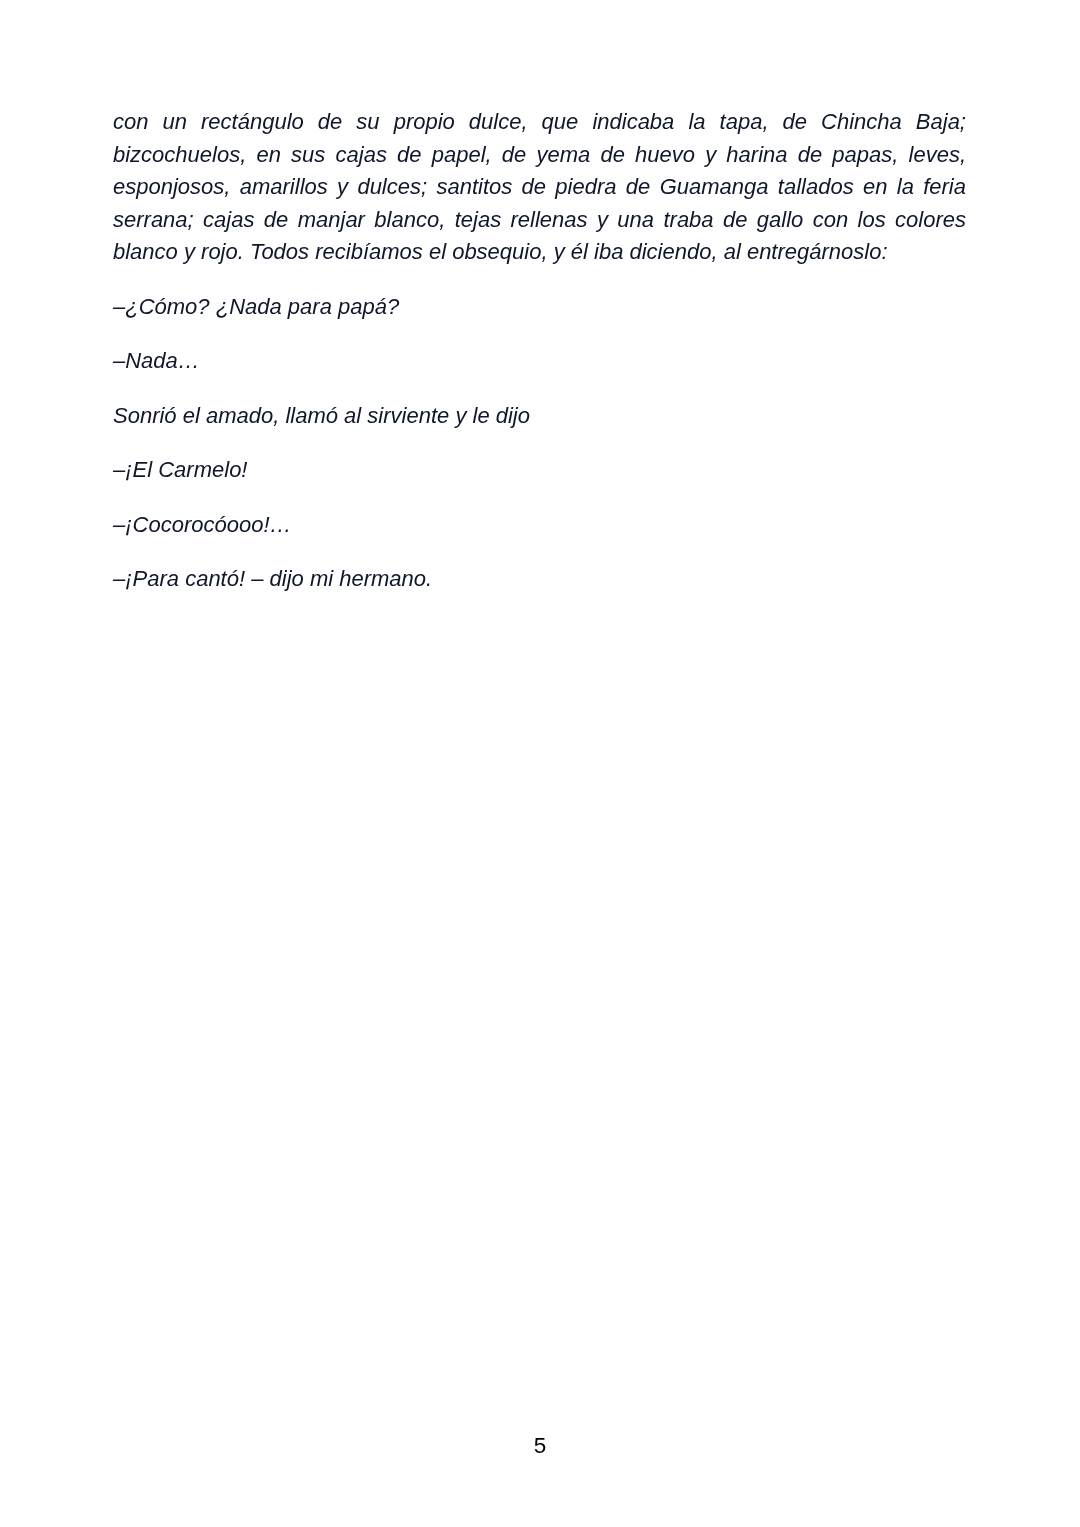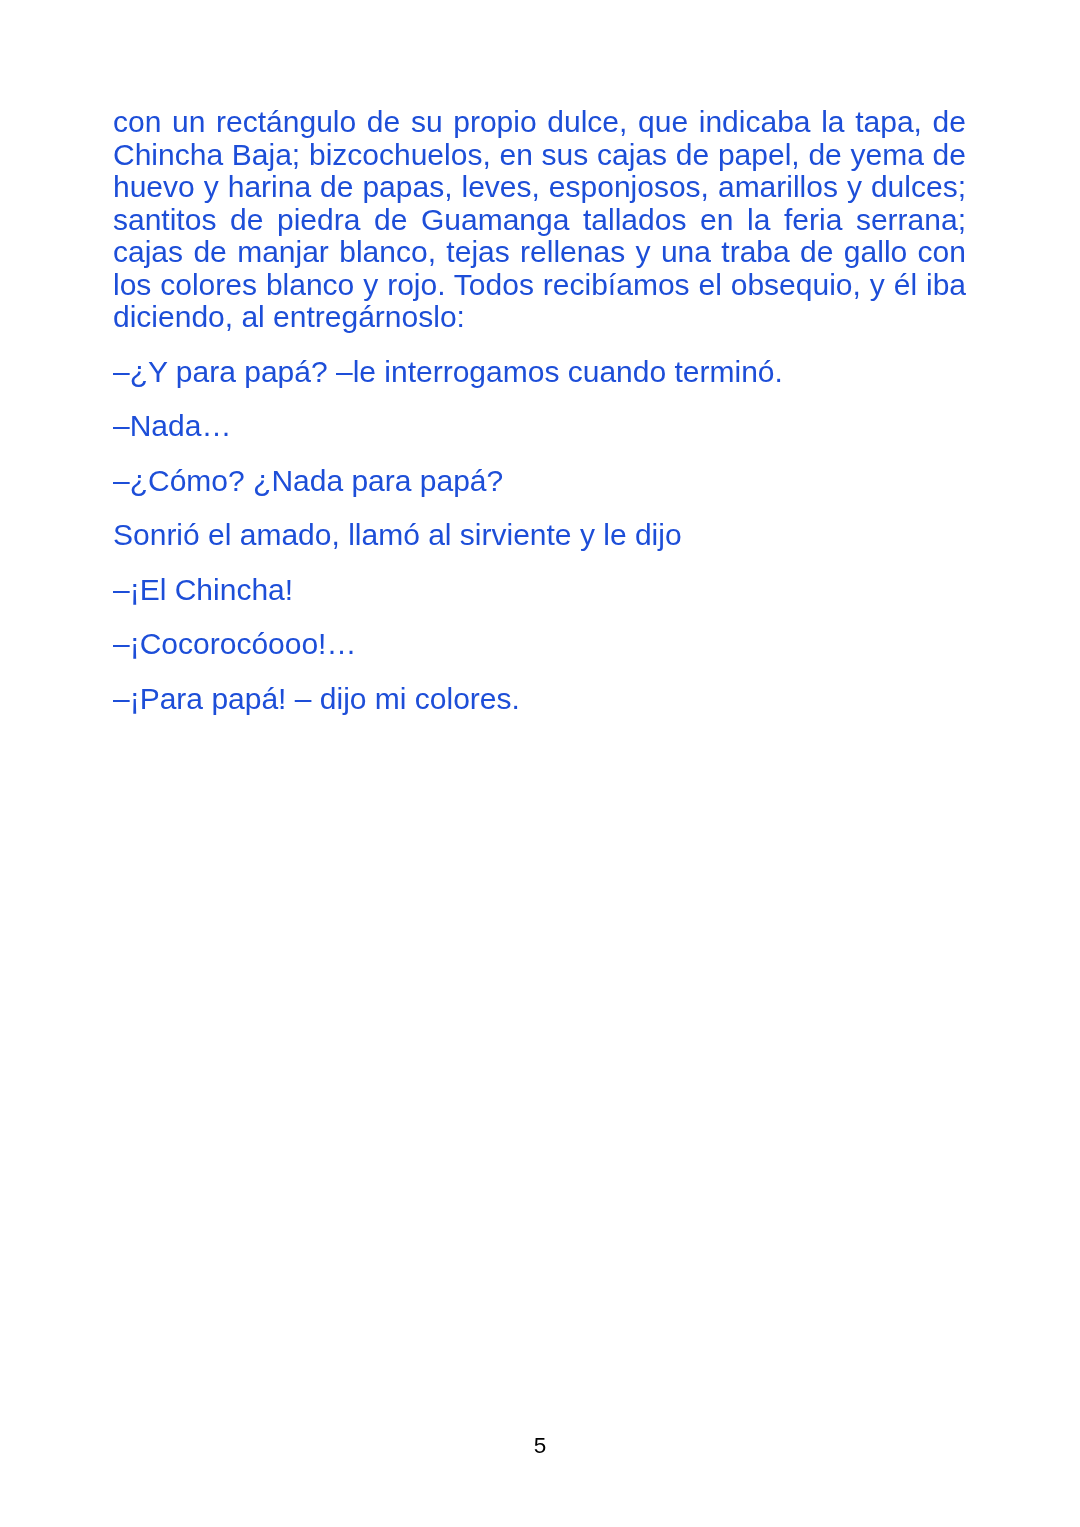--- a/index.html
+++ b/index.html
@@ -17,45 +17,45 @@
       overflow: hidden;
     }
     .text-block {
       position: absolute;
       left: 113px;
       top: 106px;
       width: 853px;
     }
     .text-block p {
       margin: 0 0 22px 0;
-      font-size: 30px;
+      font-size: 22px;
       line-height: 32.5px;
       text-align: justify;
       text-align-last: left;
-      color: #1d4ed8;
+      color: #0f172a;
+      font-style: italic;
     }
     .page-number {
       position: absolute;
       left: 0;
       top: 1430px;
       width: 100%;
       text-align: center;
       font-size: 22.5px;
       line-height: 32.5px;
       color: #000000;
     }
   </style>
 </head>
 <body>
 
 <div class="page">
   <div class="text-block">
     <p>con un rectángulo de su propio dulce, que indicaba la tapa, de Chincha Baja; bizcochuelos, en sus cajas de papel, de yema de huevo y harina de papas, leves, esponjosos, amarillos y dulces; santitos de piedra de Guamanga tallados en la feria serrana; cajas de manjar blanco, tejas rellenas y una traba de gallo con los colores blanco y rojo. Todos recibíamos el obsequio, y él iba diciendo, al entregárnoslo:</p>
-    <p>–¿Y para papá? –le interrogamos cuando terminó.</p>
+    <p>–¿Cómo? ¿Nada para papá?</p>
     <p>–Nada…</p>
-    <p>–¿Cómo? ¿Nada para papá?</p>
     <p>Sonrió el amado, llamó al sirviente y le dijo</p>
-    <p>–¡El Chincha!</p>
+    <p>–¡El Carmelo!</p>
     <p>–¡Cocorocóooo!…</p>
-    <p>–¡Para papá! – dijo mi colores.</p>
+    <p>–¡Para cantó! – dijo mi hermano.</p>
   </div>
   <div class="page-number">5</div>
 </div>
 
 </body></html>

